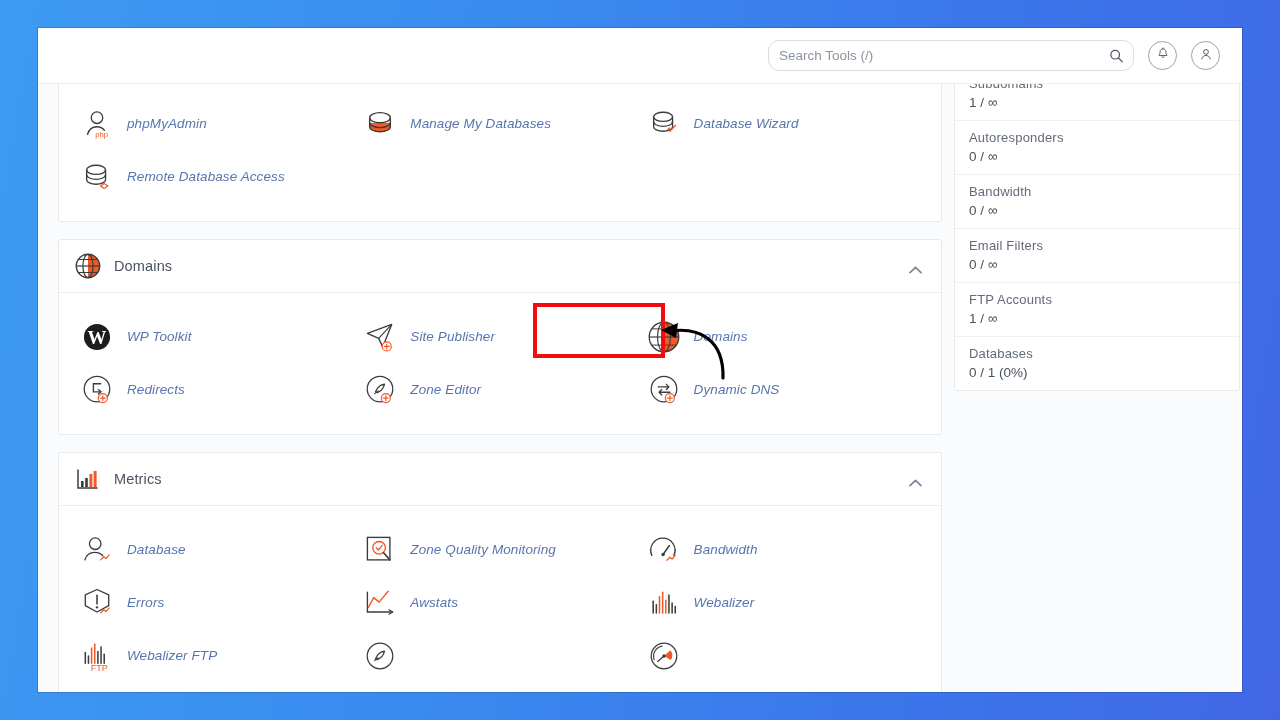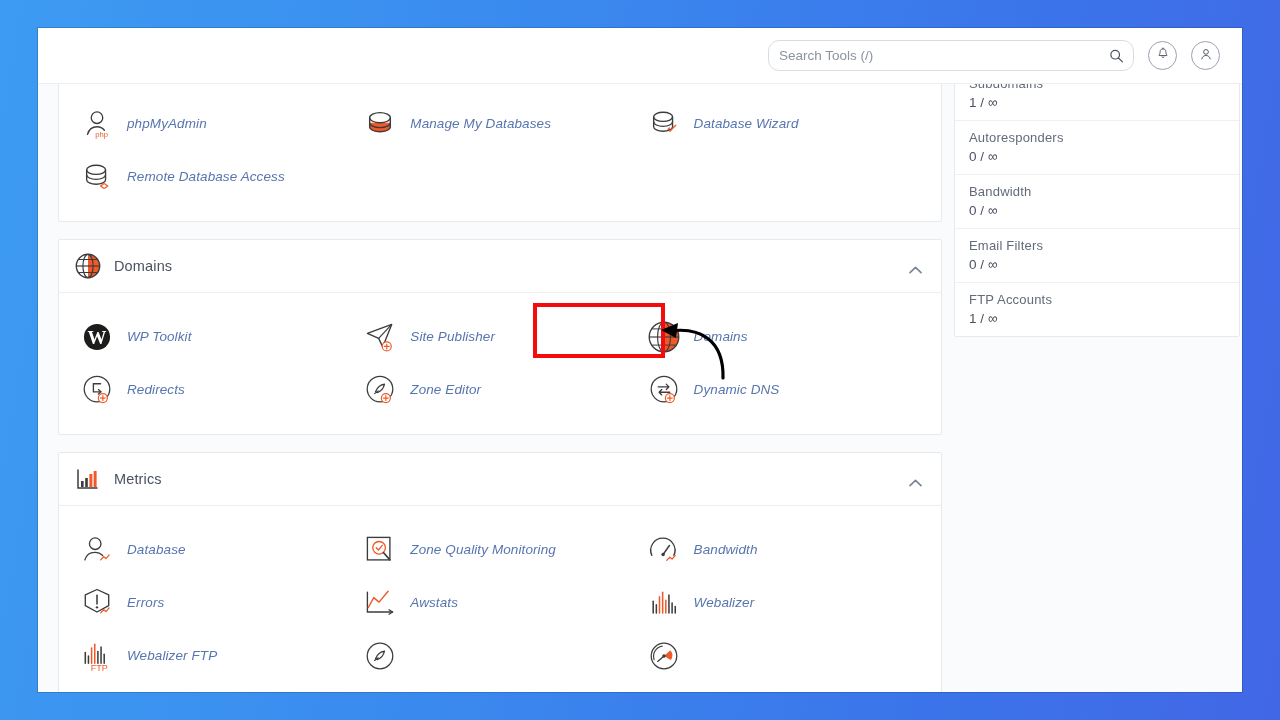--- a/index.html
+++ b/index.html
@@ -527,20 +527,24 @@
           <div class="stat-val">0 / ∞</div>
         </div>
         <div class="stat-row">
           <div class="stat-name">Email Filters</div>
           <div class="stat-val">0 / ∞</div>
         </div>
         <div class="stat-row">
           <div class="stat-name">FTP Accounts</div>
           <div class="stat-val">1 / ∞</div>
         </div>
+        <div class="stat-row">
+          <div class="stat-name">Databases</div>
+          <div class="stat-val">0 / 1   (0%)</div>
+        </div>
 
       </div>
     </div>
 
   </div>
 </div>
 
 <div id="annotation">
   <div id="highlight-box"></div>
   <svg width="1280" height="720" style="position:absolute;left:0;top:0;">

